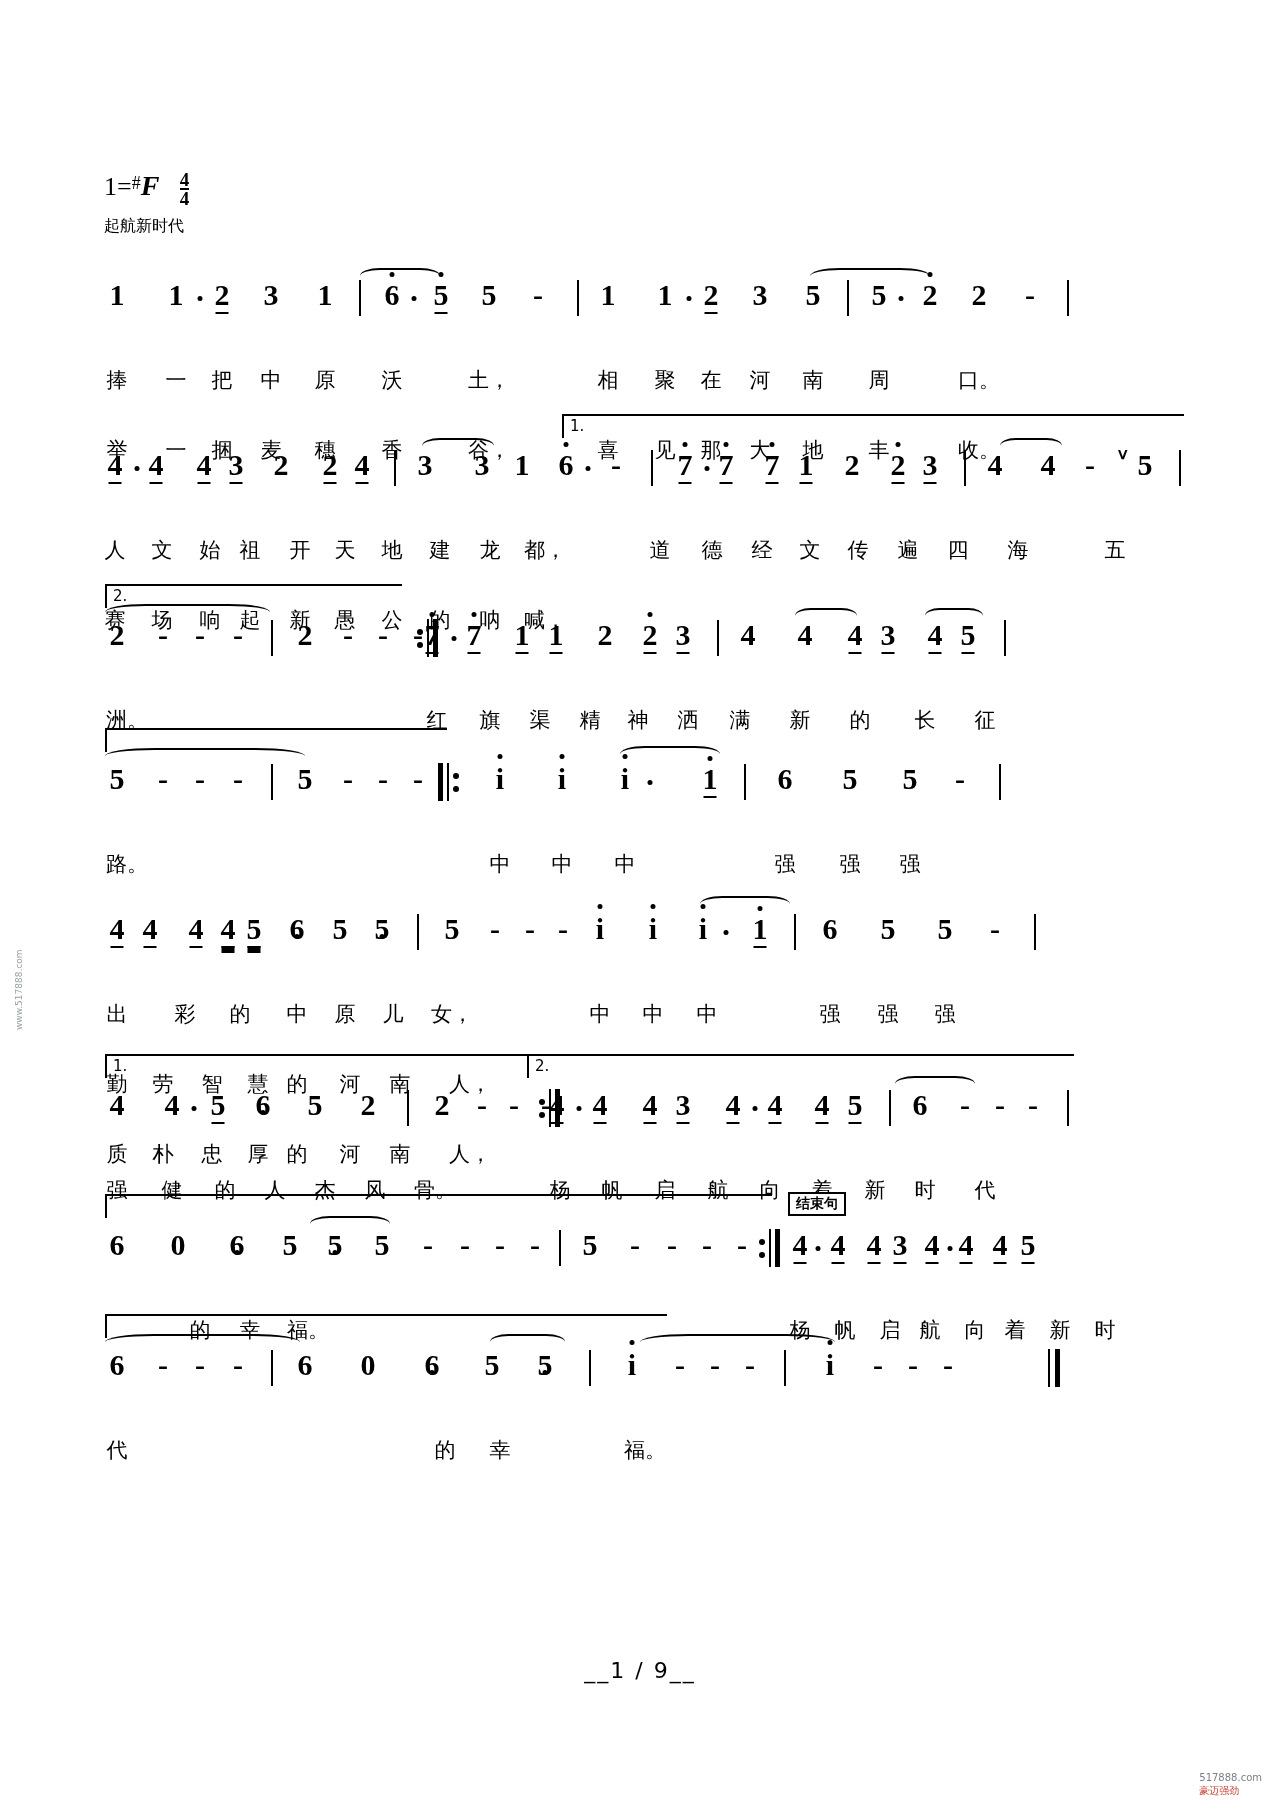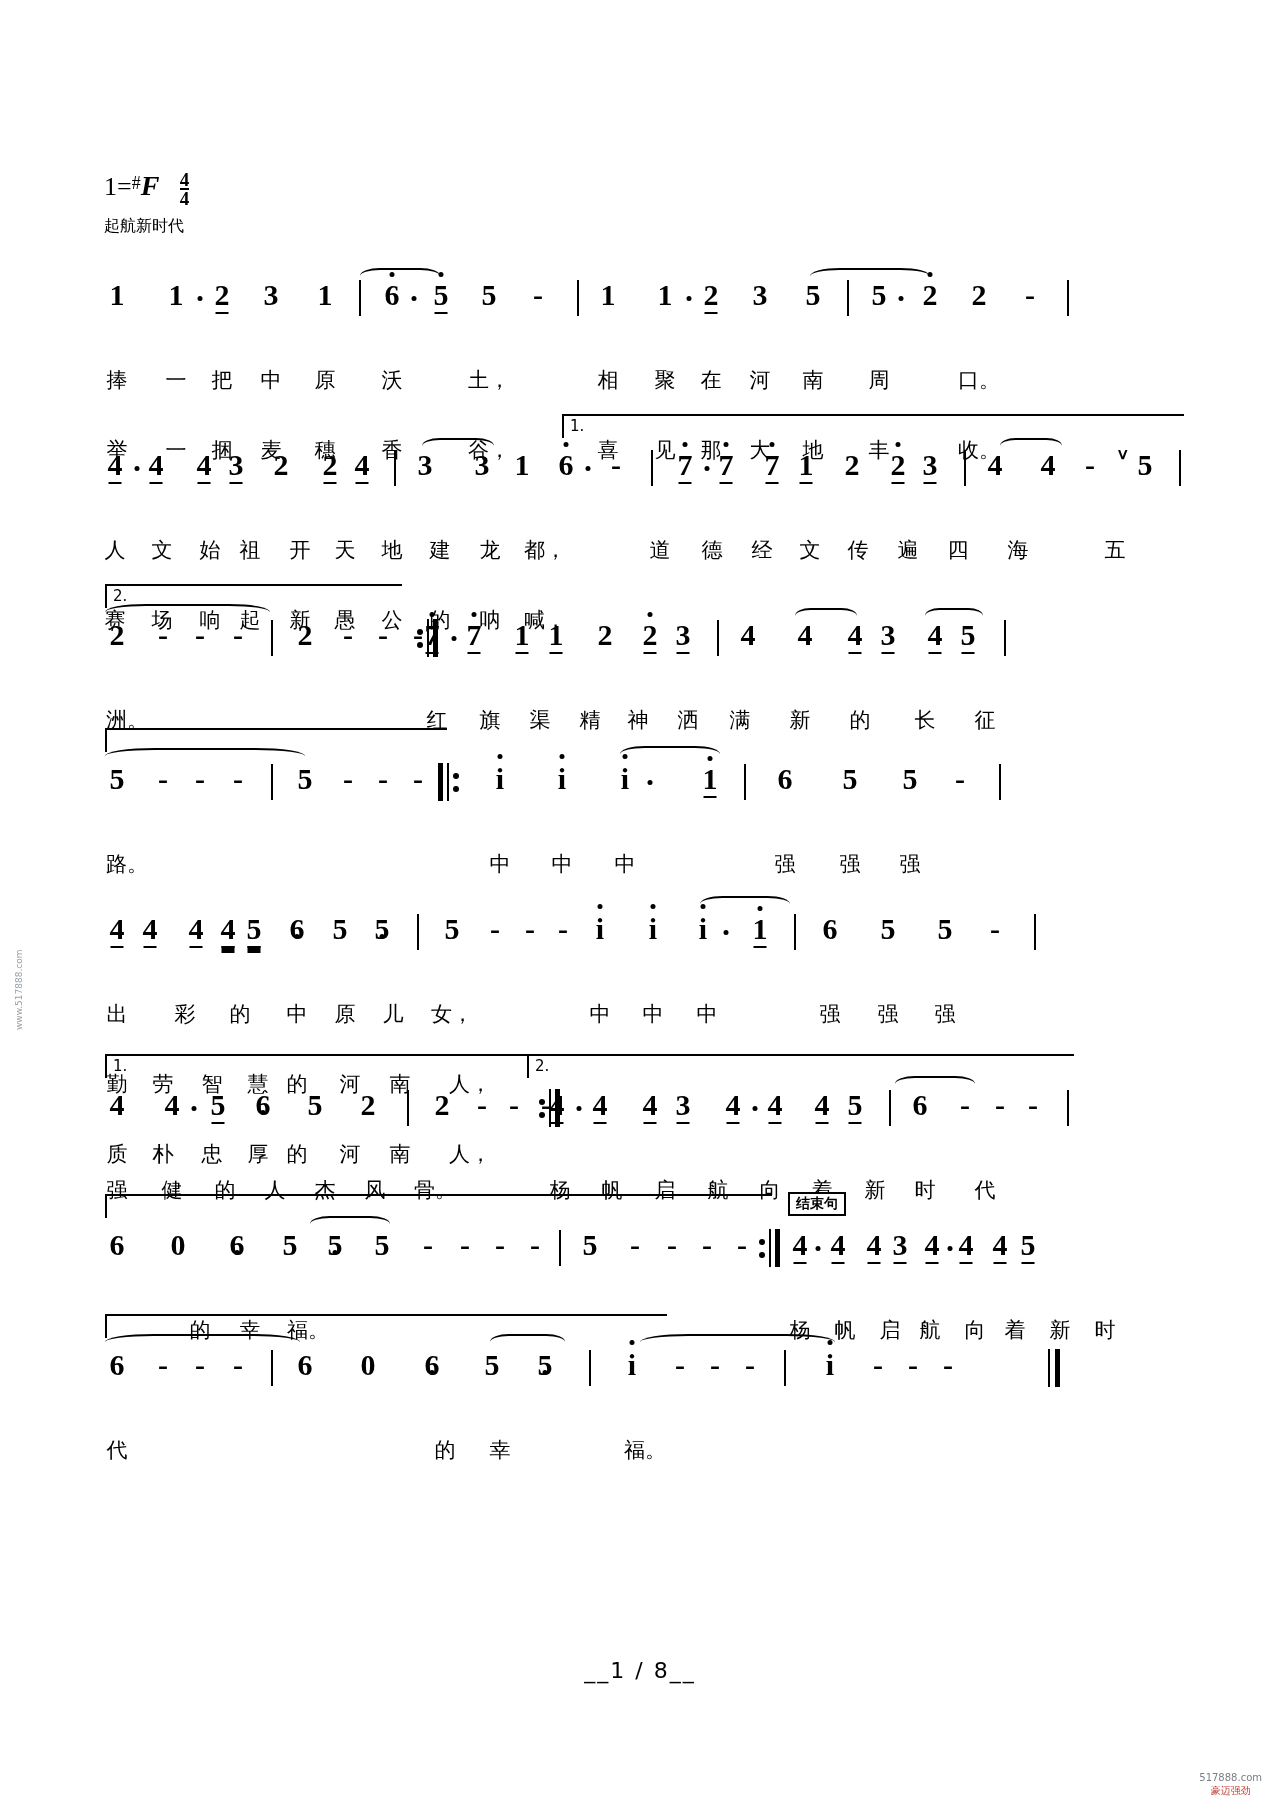--- a/index.html
+++ b/index.html
@@ -118,21 +118,21 @@
   .pagenum{
     position:absolute;bottom:128px;left:0;width:1280px;text-align:center;
     font-size:22px;font-family:"DejaVu Sans", sans-serif;letter-spacing:2px;
   }
   .wmark{
     position:absolute;left:14px;top:1030px;
     font-size:9px;color:#9aa0a6;font-family:"DejaVu Sans", sans-serif;
     transform:rotate(-90deg);transform-origin:left top;white-space:nowrap;
   }
   .brand{
-    position:absolute;right:18px;bottom:14px;text-align:center;
+    position:absolute;right:18px;bottom:14px;text-align:left;
     font-size:10px;color:#7a7f85;font-family:"DejaVu Sans", sans-serif;line-height:13px;
   }
   .brand .cn{color:#c0392b;}
 </style>
 </head>
 <body>
 
 <div class="sheet">
 
 
@@ -635,20 +635,20 @@
         </span>
     </div>
     <div class="lyric" style="top:44px">
       <span class="ly" style="left:117px">代</span>
       <span class="ly" style="left:445px">的</span>
         <span class="ly" style="left:500px">幸</span>
       <span class="ly" style="left:645px">福。</span>
     </div>
   </div>
 
-  <div class="pagenum">__<span>1 / 8</span>__</div>
+  <div class="pagenum">__<span>1 / 9</span>__</div>
   <div class="wmark">www.517888.com</div>
   <div class="brand">
     <div>517888.com</div>
     <div class="cn">豪迈强劲</div>
   </div>
 
 </div>
 
 </body></html>

